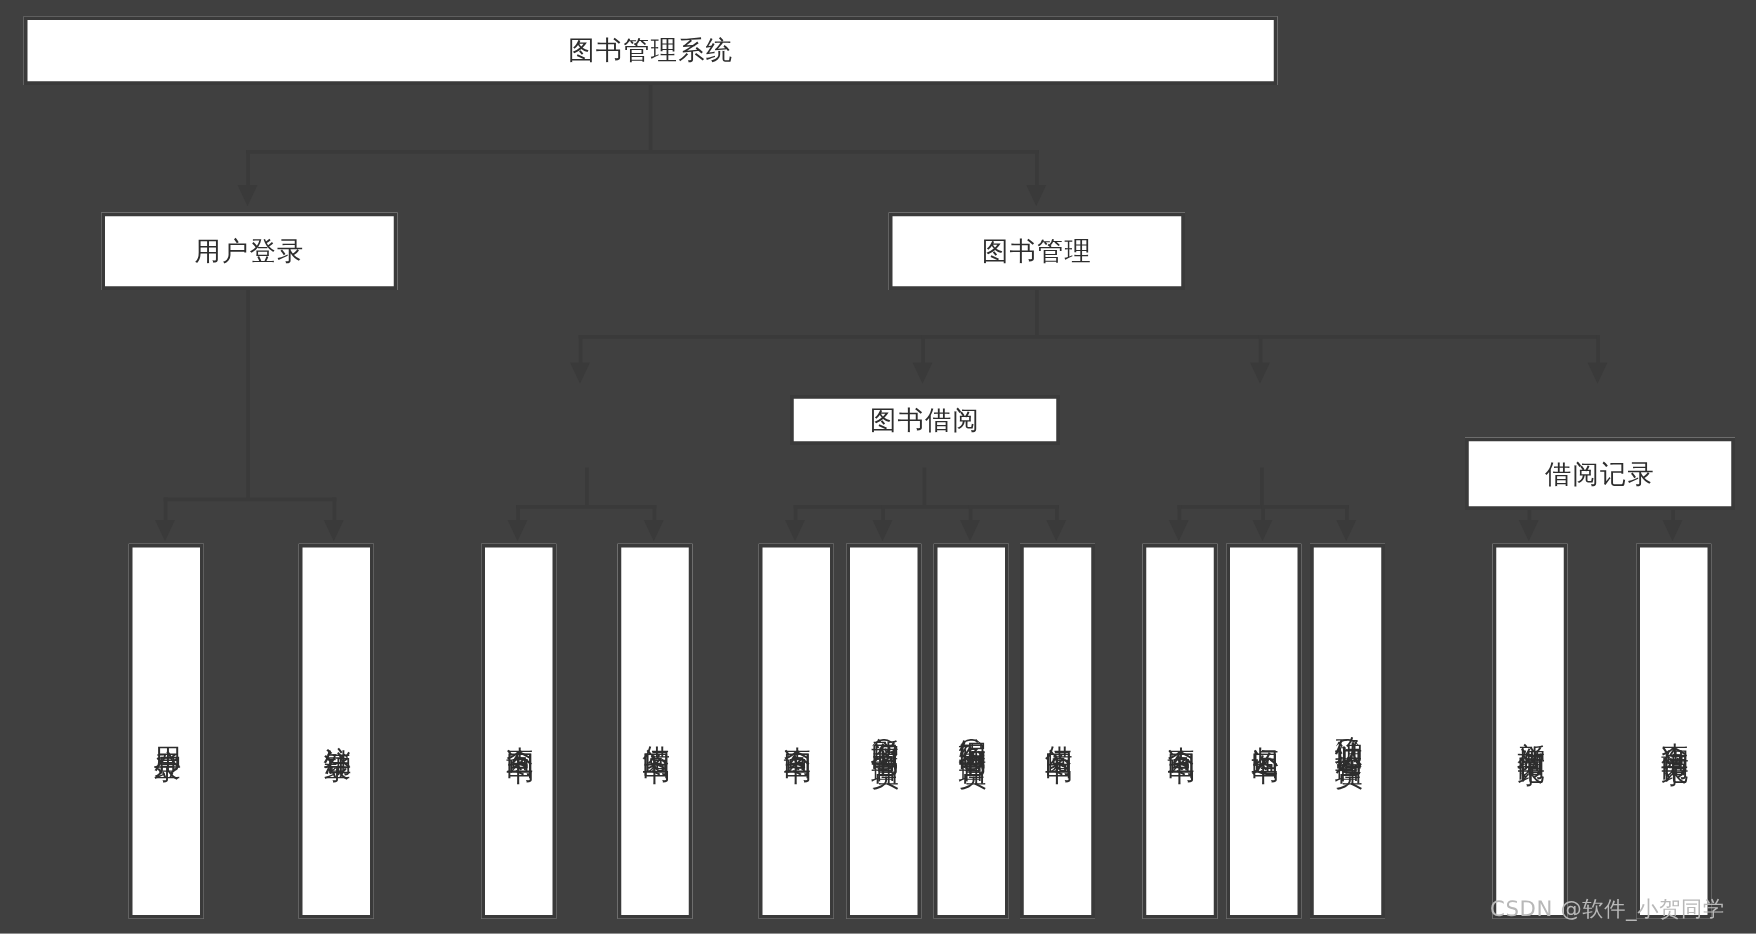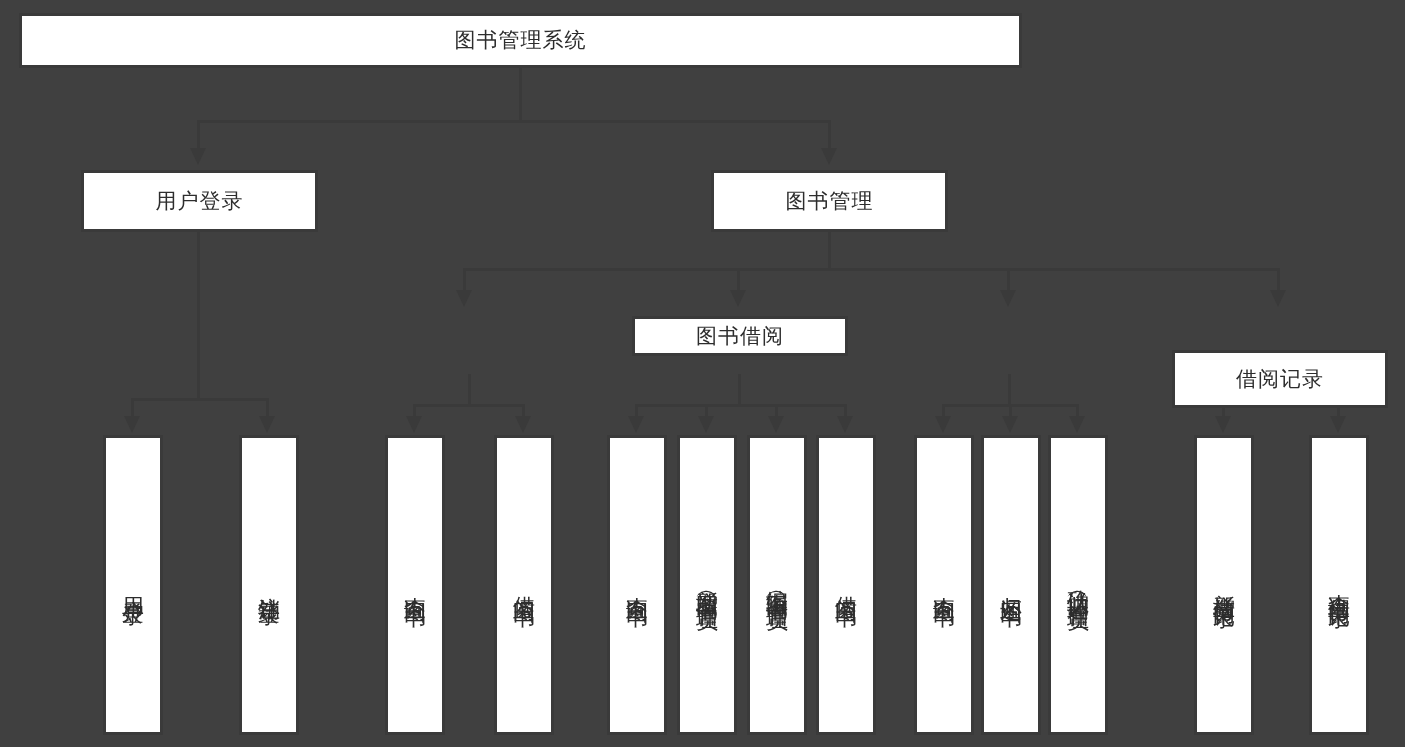--- a/index.html
+++ b/index.html
@@ -207,14 +207,15 @@
     <span class="label">确认归还（管理员）</span>
   </div>
 
   <div class="node leaf" style="left:1194px; top:435px; width:60px; height:300px;">
     <span class="label">新增借阅记录</span>
   </div>
   <div class="node leaf" style="left:1309px; top:435px; width:60px; height:300px;">
     <span class="label">查询借阅记录</span>
   </div>
 
+  <div class="watermark" style="left:1192px; top:716px;">CSDN @软件_小贺同学</div>
 
 </div>
 
 </body></html>

